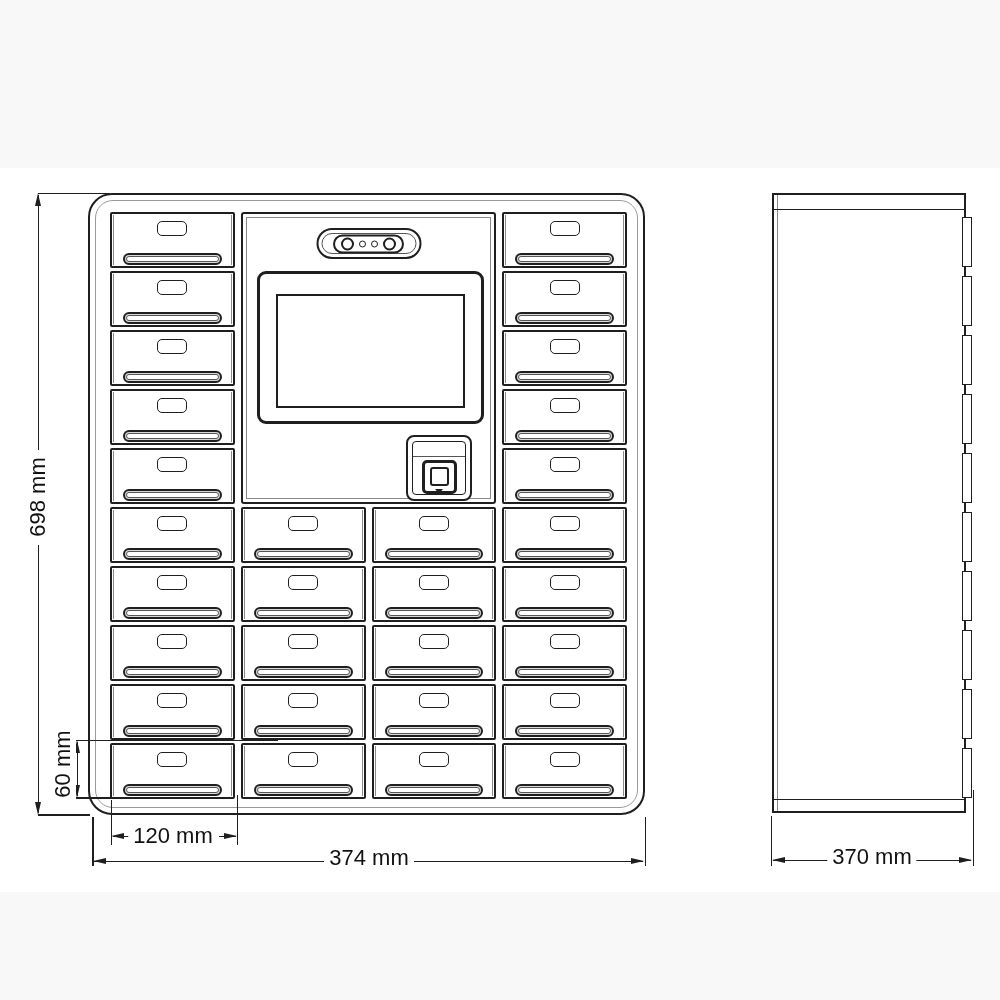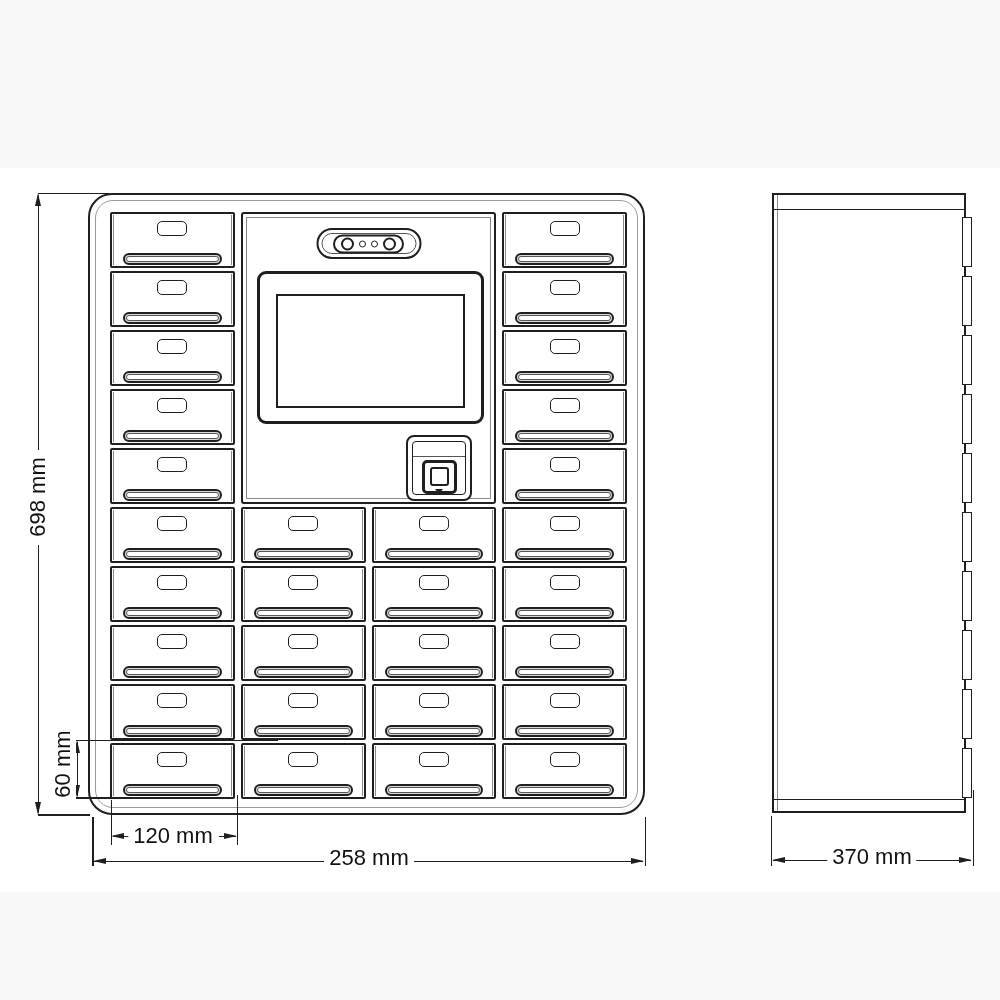--- a/index.html
+++ b/index.html
@@ -335,21 +335,21 @@
 <div class="arr arr-left" style="left:111px;top:832.5px;"></div>
 <div class="arr arr-right" style="left:224px;top:832.5px;"></div>
 <div class="dim-label" style="left:173px;top:836px;">120 mm</div>
 
 <div class="vl" style="left:92px;top:817px;height:49px;"></div>
 <div class="vl" style="left:644.5px;top:817px;height:49px;"></div>
 <div class="hl" style="left:94px;top:860.5px;width:230px;"></div>
 <div class="hl" style="left:414px;top:860.5px;width:229px;"></div>
 <div class="arr arr-left" style="left:93px;top:857.5px;"></div>
 <div class="arr arr-right" style="left:631px;top:857.5px;"></div>
-<div class="dim-label" style="left:369px;top:858px;">258 mm</div>
+<div class="dim-label" style="left:369px;top:858px;">374 mm</div>
 
 <div class="vl" style="left:770.5px;top:816px;height:50px;"></div>
 <div class="vl" style="left:972.5px;top:790px;height:76px;"></div>
 <div class="hl" style="left:773px;top:859.5px;width:58px;"></div>
 <div class="hl" style="left:916px;top:859.5px;width:55px;"></div>
 <div class="arr arr-left" style="left:772px;top:856.5px;"></div>
 <div class="arr arr-right" style="left:959px;top:856.5px;"></div>
 <div class="dim-label" style="left:872px;top:857px;">370 mm</div>
 
 </body></html>

